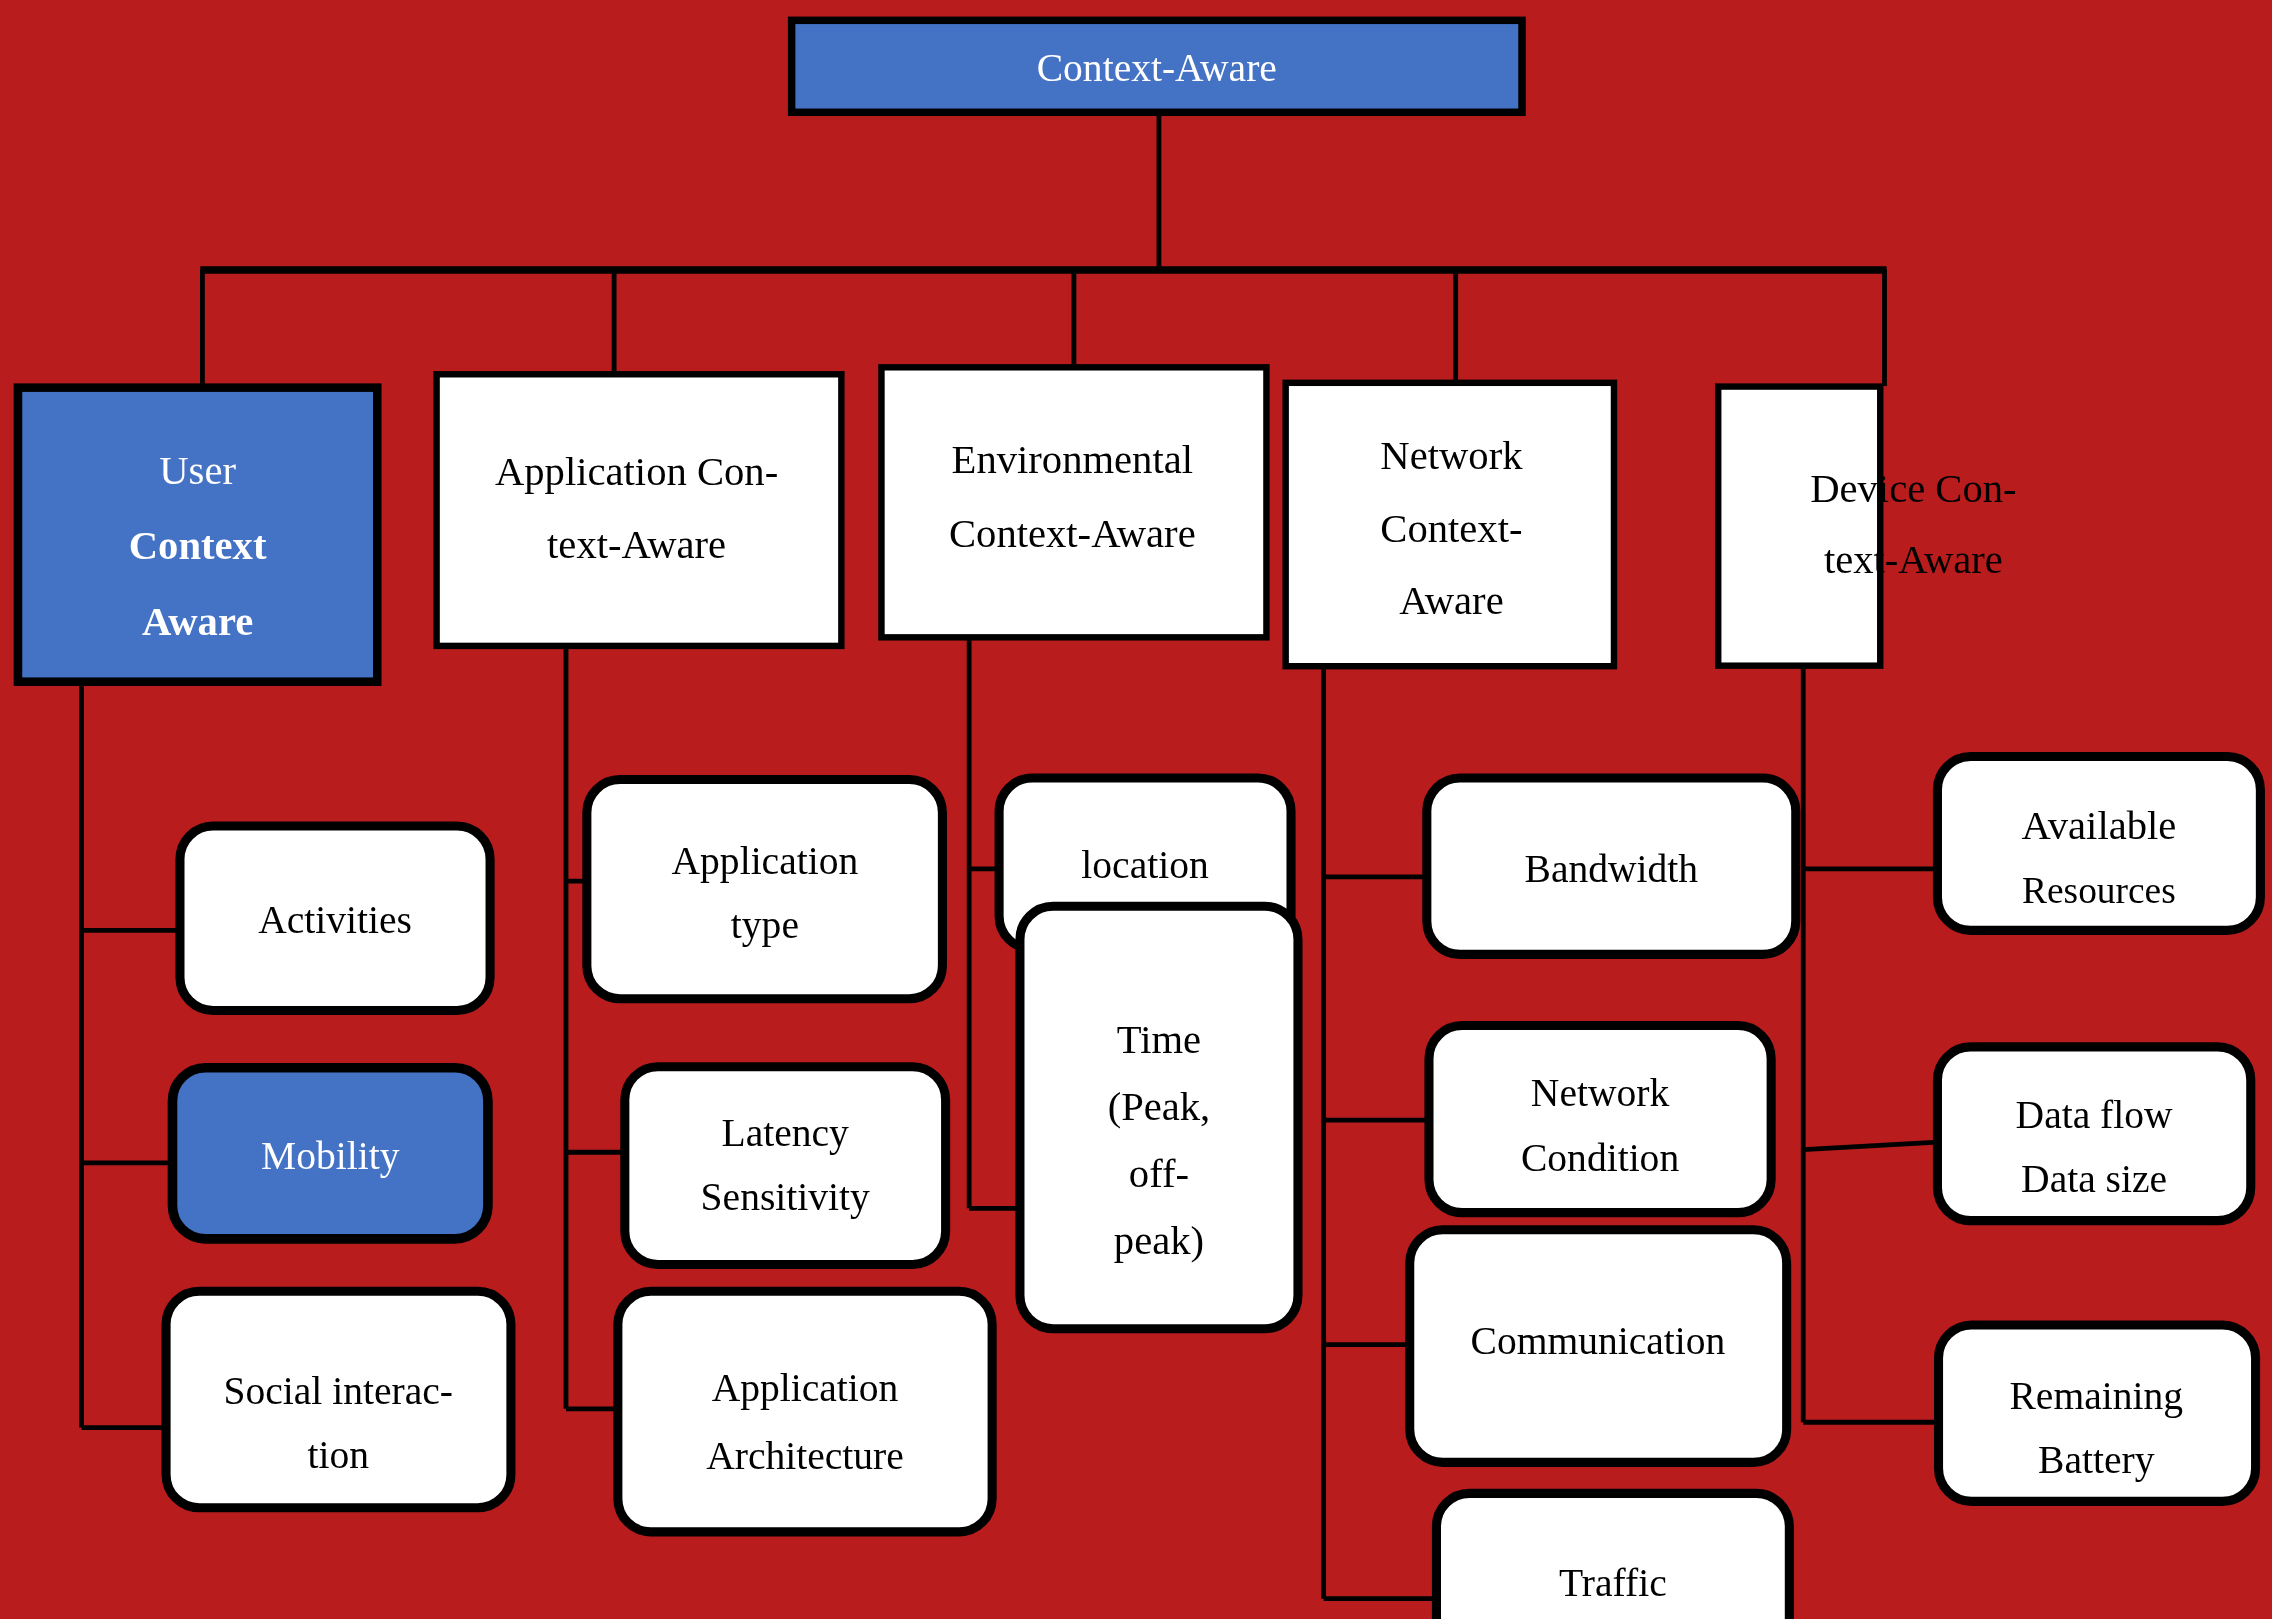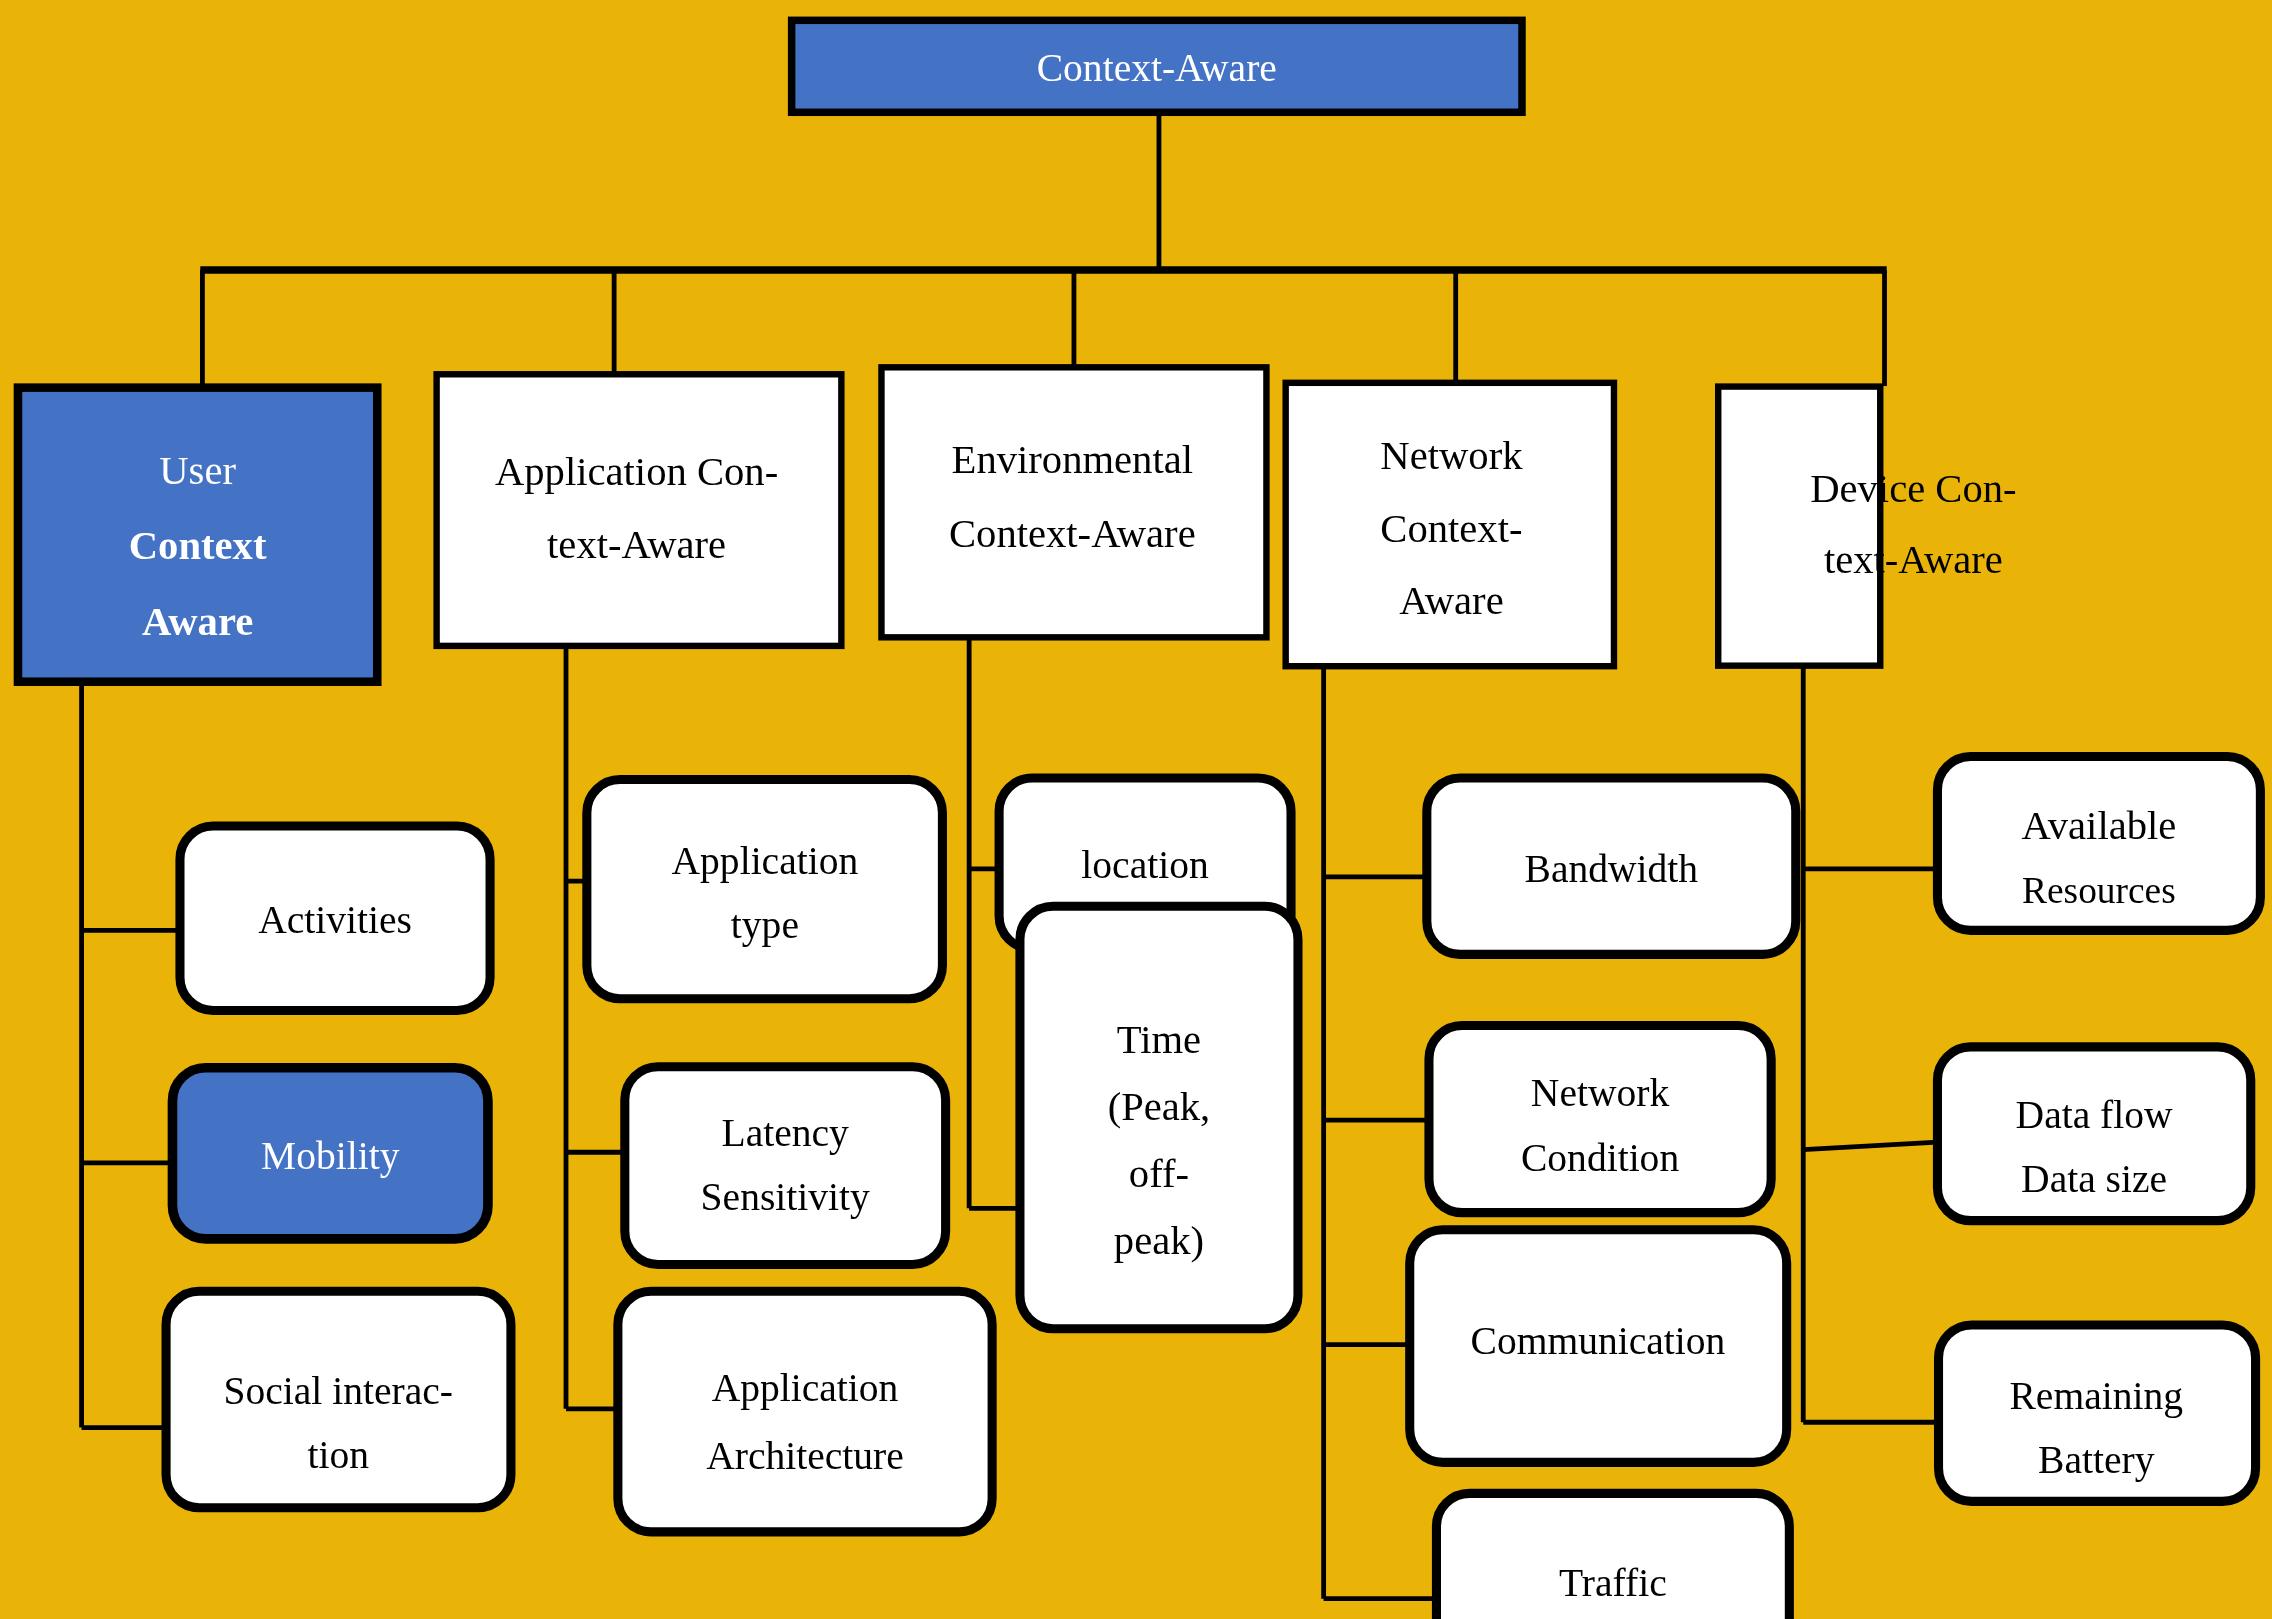--- a/index.html
+++ b/index.html
@@ -8,21 +8,21 @@
     padding: 0;
     background: #ffffff;
   }
   body {
     font-family: "Liberation Serif", "DejaVu Serif", serif;
   }
   #diagram-root {
     position: relative;
     width: 2273px;
     height: 1619px;
-    background: #eab308;
+    background: #b91c1c;
     overflow: hidden;
   }
   svg.canvas {
     position: absolute;
     top: 0;
     left: 0;
     width: 2273px;
     height: 1619px;
     display: block;
   }

